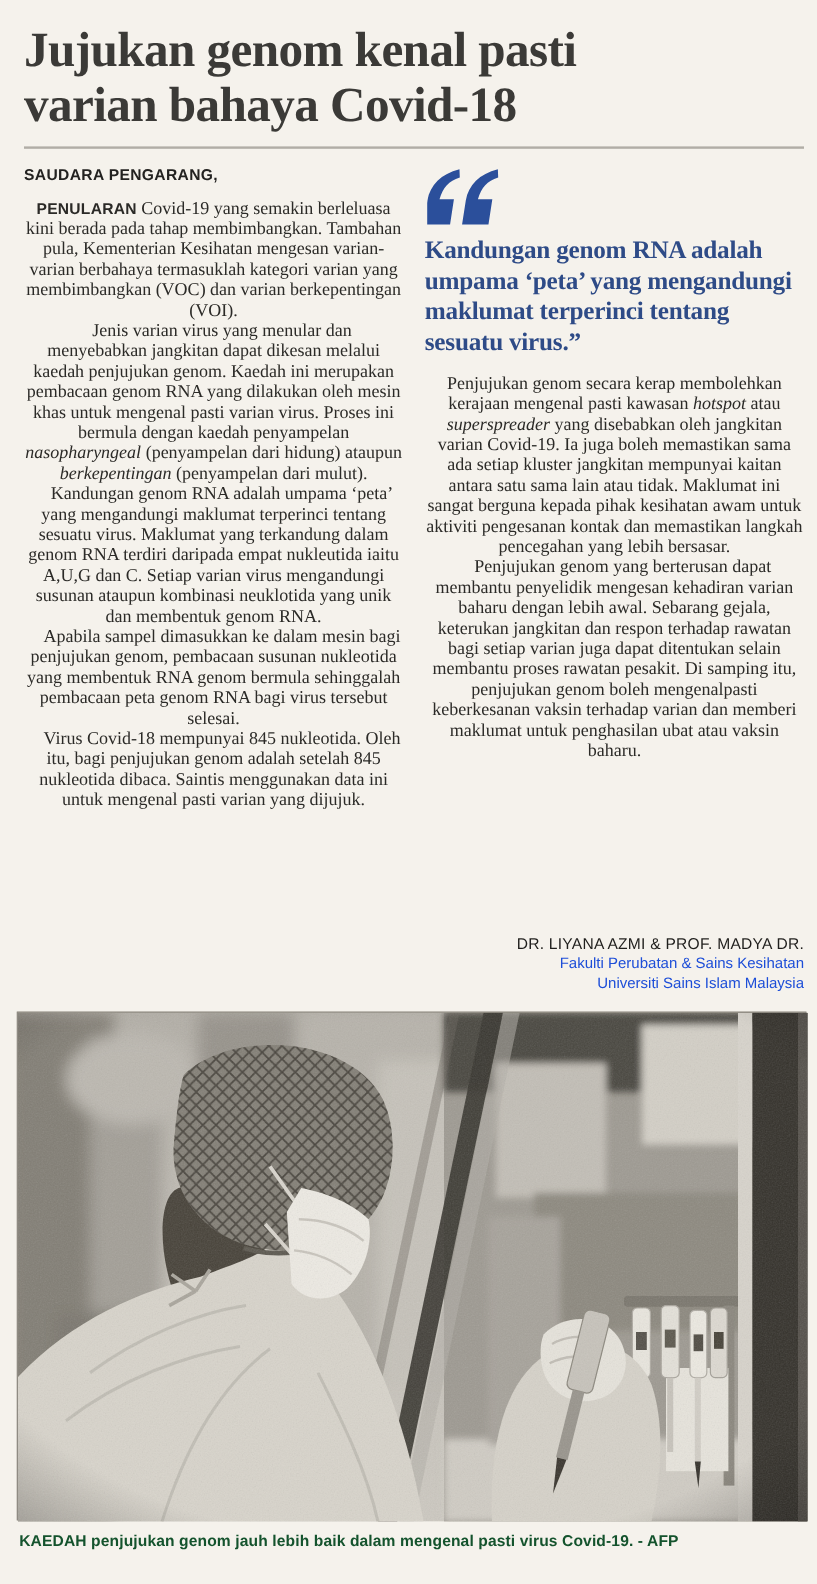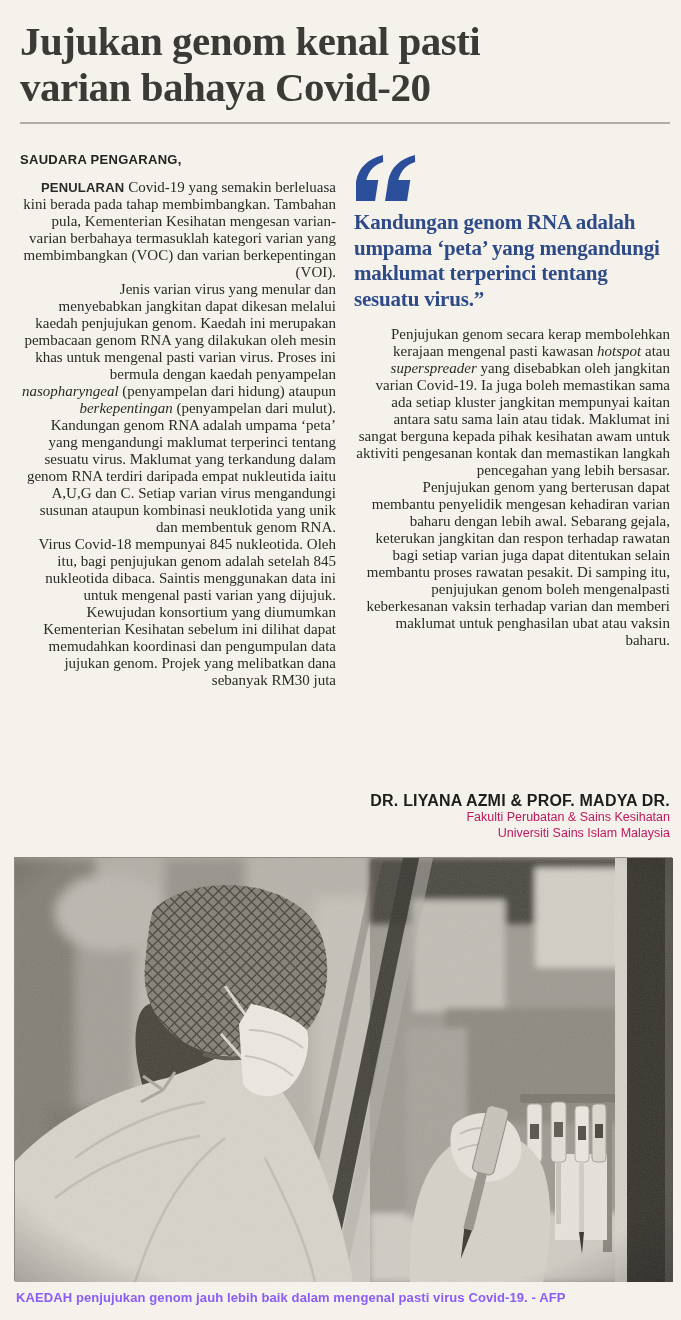--- a/index.html
+++ b/index.html
@@ -33,34 +33,34 @@
   }
   .headline span{display:block;}
   .rule{
     border:none;height:2px;background:var(--rule-gray,#9a968f);
     margin:12px 0 0 0;opacity:.75;
   }
 
   
   .cols{
     display:flex;gap:18px;
-    margin-top:24px;
+    margin-top:10px;
     height:697px;overflow:hidden;
   }
   .col{width:316px;}
   .col.right{display:flex;flex-direction:column;width:316px;}
   .salutation{
     font-family:"Liberation Sans",sans-serif;
     font-weight:700;font-size:13px;letter-spacing:.3px;
     color:#232220;margin:4px 0 12px 0;
   }
   .paras p{
     margin:0;
     font-size:15px;line-height:17px;
-    text-align:right;
+    text-align:center;
   }
   .paras p + p{text-indent:14px;}
   .paras b{
     font-family:"Liberation Sans",sans-serif;
     font-size:13px;letter-spacing:.2px;
   }
   .paras i{font-style:italic;}
 
   
   .pullquote{margin:2px 0 14px 0;}
@@ -75,68 +75,68 @@
   }
 
   
   .byline{
     margin-top:auto;
     text-align:right;
     font-family:"Liberation Sans",sans-serif;
     padding-bottom:4px;
   }
   .byline .author{
-    display:block;font-weight:700;font-size:16px;line-height:17px;color:#1f1e1c;
+    display:block;font-weight:400;font-size:13px;line-height:17px;color:#1f1e1c;
     letter-spacing:.2px;
   }
   .byline .affil{
-    display:block;font-weight:400;font-size:12.5px;line-height:16px;color:#be185d;
+    display:block;font-weight:400;font-size:12.5px;line-height:16px;color:#1d4ed8;
   }
 
   
   .photo{
     margin:12px 0 0 -6px;
     width:658px;height:424px;
     border:1px solid #8f8b83;
     background:#b7b3ab;
   }
   .photo svg{display:block;}
 
   
   .caption{
     margin:9px 0 0 -4px;
     width:660px;
     font-family:"Liberation Sans",sans-serif;
     font-weight:700;font-size:13px;line-height:16px;
-    color:#8b5cf6;letter-spacing:.1px;
+    color:#14532d;letter-spacing:.1px;
   }
   .caption b{font-weight:700;}
 </style>
 </head>
 <body>
 
 <div class="page">
 
   <h1 class="headline">
     <span>Jujukan genom kenal pasti</span>
-    <span>varian bahaya Covid-20</span>
+    <span>varian bahaya Covid-18</span>
   </h1>
 
   <hr class="rule">
 
   <div class="cols">
 
     <div class="col left">
       <div class="salutation">SAUDARA PENGARANG,</div>
       <div class="paras">
           <p><b>PENULARAN</b> Covid-19 yang semakin berleluasa kini berada pada tahap membimbangkan. Tambahan pula, Kementerian Kesihatan mengesan varian-varian berbahaya termasuklah kategori varian yang membimbangkan (VOC) dan varian berkepentingan (VOI).</p>
           <p>Jenis varian virus yang menular dan menyebabkan jangkitan dapat dikesan melalui kaedah penjujukan genom. Kaedah ini merupakan pembacaan genom RNA yang dilakukan oleh mesin khas untuk mengenal pasti varian virus. Proses ini bermula dengan kaedah penyampelan <i>nasopharyngeal</i> (penyampelan dari hidung) ataupun <i>berkepentingan</i> (penyampelan dari mulut).</p>
           <p>Kandungan genom RNA adalah umpama ‘peta’ yang mengandungi maklumat terperinci tentang sesuatu virus. Maklumat yang terkandung dalam genom RNA terdiri daripada empat nukleutida iaitu A,U,G dan C. Setiap varian virus mengandungi susunan ataupun kombinasi neuklotida yang unik dan membentuk genom RNA.</p>
+          <p>Apabila sampel dimasukkan ke dalam mesin bagi penjujukan genom, pembacaan susunan nukleotida yang membentuk RNA genom bermula sehinggalah pembacaan peta genom RNA bagi virus tersebut selesai.</p>
           <p>Virus Covid-18 mempunyai 845 nukleotida. Oleh itu, bagi penjujukan genom adalah setelah 845 nukleotida dibaca. Saintis menggunakan data ini untuk mengenal pasti varian yang dijujuk.</p>
-          <p>Kewujudan konsortium yang diumumkan Kementerian Kesihatan sebelum ini dilihat dapat memudahkan koordinasi dan pengumpulan data jujukan genom. Projek yang melibatkan dana sebanyak RM30 juta</p>
         </div>
     </div>
 
     <div class="col right">
       <div class="pullquote">
         <svg class="qmark" width="62" height="48" viewBox="0 0 62 48" aria-hidden="true">
           <g transform="skewX(-6)">
             <path d="M27 1 C12 5 4 14 3 27 L2 47 L24 47 L25 26 L13 26 C15 16 19 11 28 8 Z"></path>
             <path d="M59 1 C44 5 36 14 35 27 L34 47 L56 47 L57 26 L45 26 C47 16 51 11 60 8 Z"></path>
           </g>

